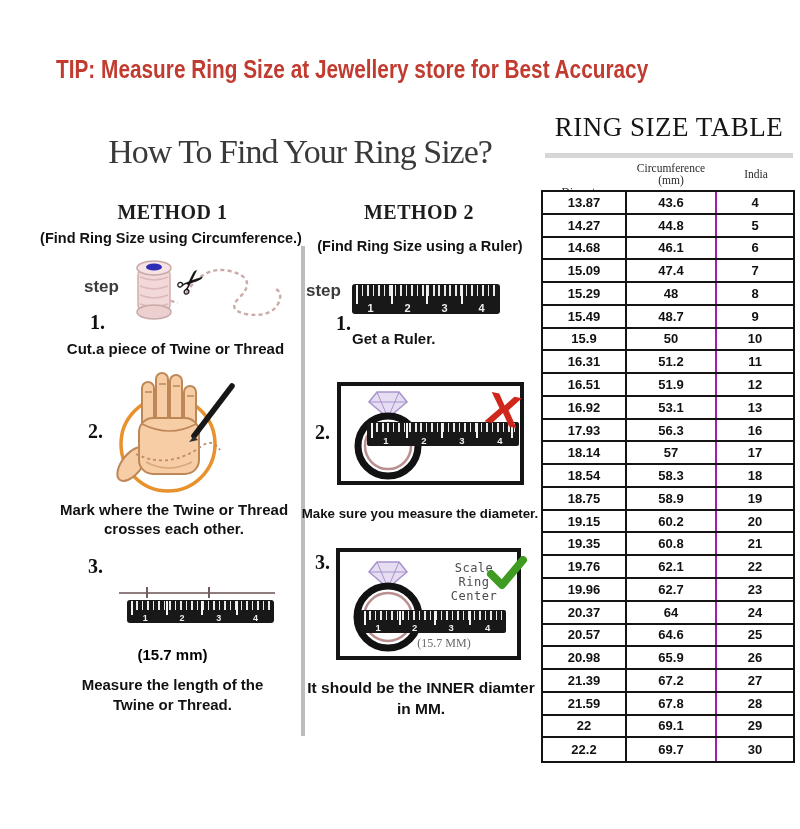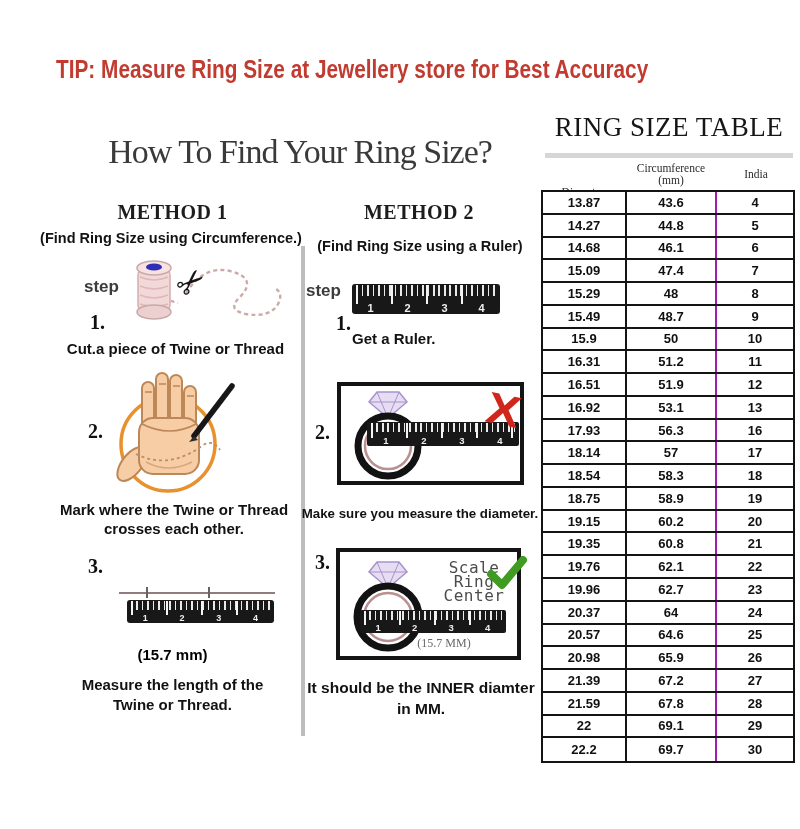--- a/index.html
+++ b/index.html
@@ -59,21 +59,21 @@
   .frame { position:absolute; border:4px solid #141414; background:#fff; }
   .box2 { left:337px; top:382px; width:187px; height:103px; }
   .box3 { left:336px; top:548px; width:185px; height:112px; }
   .cross-mark {
     position:absolute; left:148px; top:2px;
     font-size:44px; font-weight:700; color:#cf271c; line-height:1;
     transform:rotate(12deg) scaleX(1.15); z-index:3;
   }
   .scale-note {
     position:absolute; left:92px; top:9px; width:84px; text-align:center;
-    font-family:"DejaVu Sans Mono", monospace; font-size:16px; line-height:14px;
+    font-family:"DejaVu Sans Mono", monospace; font-size:12px; line-height:14px;
     color:#4c4c4c; letter-spacing:.5px;
   }
   .mm-in { position:absolute; left:52px; top:84px; width:104px; text-align:center;
     font-family:"Liberation Serif", serif; font-size:12px; color:#686868; }
 
   
   .m1-step  { left:84px;  top:277px; }
   .m1-n1 { left:90px;  top:311px; }
   .m1-cap1 { left:48px; top:340px; width:255px; font-size:15px; }
   .m1-n2 { left:88px;  top:420px; }

